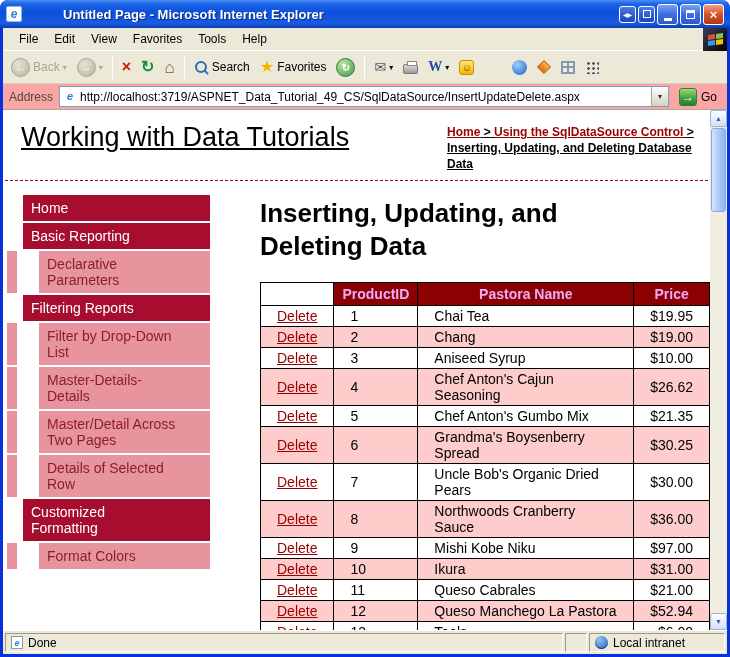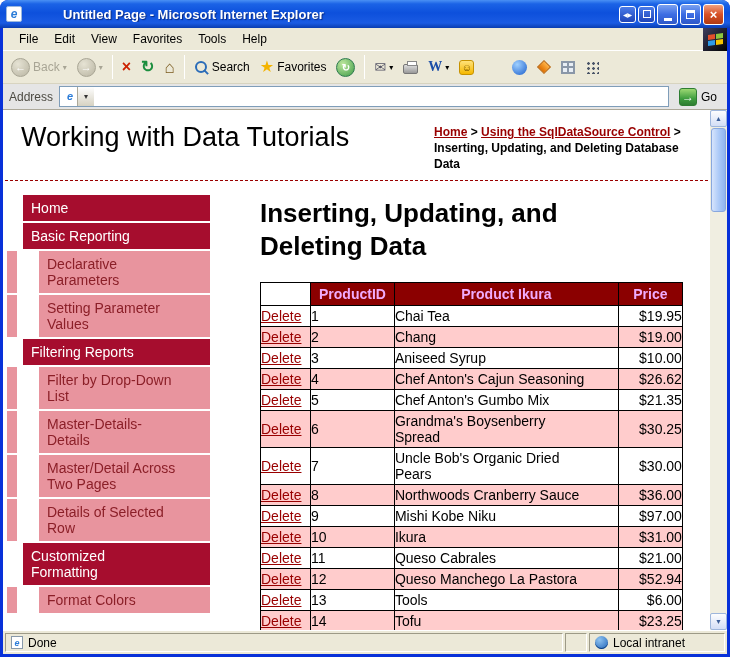--- a/index.html
+++ b/index.html
@@ -72,21 +72,21 @@
   .sphere{width:15px;height:15px;border-radius:50%;background:radial-gradient(circle at 35% 30%,#9FD0FF,#1B5ECC);display:inline-block;}
   .diamond{width:10px;height:10px;background:linear-gradient(#FFB347,#E07000);transform:rotate(45deg);
     display:inline-block;border:1px solid #B85E00;margin:2px;}
   .building{width:14px;height:13px;background:#8A97A8;display:inline-grid;
     grid-template-columns:1fr 1fr;gap:2px;padding:2px;}
   .building span{background:#E8EEF5;}
   .dotgrid{width:14px;height:14px;display:inline-block;
     background-image:radial-gradient(#4A5568 1.2px,transparent 1.5px);background-size:5px 5px;background-position:1px 1px;}
 
   
-  .addressbar{height:26px;background:#e5e5e5;border-bottom:1px solid #ACA899;display:flex;
+  .addressbar{height:26px;background:#fca5a5;border-bottom:1px solid #ACA899;display:flex;
     align-items:center;padding:2px 6px;gap:6px;}
   .addr-label{font-size:12px;color:#4C4A42;}
   .addr-box{flex:1;height:21px;background:#fff;border:1px solid #7F9DB9;display:flex;align-items:center;padding-left:3px;}
   .ie-icon.small{width:14px;height:14px;border:none;}
   .ie-icon.small .ie-e{font-size:11px;}
   .addr-input{flex:1;border:none;outline:none;font-size:12px;font-family:inherit;height:100%;padding:0 3px;color:#000;background:transparent;}
   .addr-dd{width:17px;height:19px;background:linear-gradient(#FEFEFE,#D6D2C2);border-left:1px solid #ACA899;
     display:flex;align-items:center;justify-content:center;font-size:8px;color:#333;}
   .go-btn{display:flex;align-items:center;gap:4px;padding:0 4px;font-size:12px;color:#000;}
   .go-icon{width:18px;height:18px;border-radius:3px;border:1px solid #2E7D32;color:#fff;font-size:12px;
@@ -98,36 +98,36 @@
   .pagearea{flex:1;overflow:hidden;background:#fff;}
   .scrollbar{width:17px;background:#F0EEE1;display:flex;flex-direction:column;flex:0 0 auto;}
   .sb-btn{height:17px;flex:0 0 auto;background:linear-gradient(180deg,#FDFDFE,#D3DEF6);
     border:1px solid #9EB6DC;border-radius:2px;color:#3B5E99;font-size:7px;
     display:flex;align-items:center;justify-content:center;}
   .sb-thumb{height:84px;margin:1px;flex:0 0 auto;border:1px solid #88A7DE;border-radius:3px;
     background:linear-gradient(90deg,#D7E4FC,#AECBF8 50%,#90B4EF);}
   .sb-fill{flex:1;}
 
   
-  .page-header{display:flex;justify-content:space-between;align-items:flex-start;padding:12px 20px 6px 18px;}
+  .page-header{display:flex;justify-content:space-between;align-items:flex-start;padding:12px 7px 6px 18px;text-decoration:underline;}
   .site-title{font-size:27px;color:#000;font-weight:400;}
   .breadcrumb{width:256px;font-size:12px;font-weight:bold;line-height:1.32;color:#000;padding-top:3px;flex:0 0 auto;}
   .crumb-link{color:#990000;text-decoration:underline;cursor:pointer;}
   .divider{border-bottom:1px dashed #990000;margin:2px 2px 0;}
   .page-body{display:flex;padding-top:10px;}
   .sidebar{width:207px;flex:0 0 auto;padding-left:4px;padding-top:4px;}
   .side-top{background:#A60D2E;color:#fff;font-size:14px;padding:5px 4px 5px 8px;
     margin:0 0 2px 16px;white-space:pre-line;cursor:pointer;}
   .side-sub{background:#E8949E;color:#8B1F28;font-size:14px;padding:5px 4px 5px 8px;
     margin:0 0 2px 32px;position:relative;white-space:pre-line;cursor:pointer;}
   .side-sub::before{content:"";position:absolute;left:-32px;top:0;bottom:0;width:10px;background:#E8949E;}
   .main{flex:1;padding:2px 0 0 50px;}
   .main h2{font-size:26px;font-weight:bold;color:#000;margin:4px 0 20px;white-space:pre-line;line-height:1.25;}
   table{border-collapse:collapse;font-size:14px;color:#000;}
-  th,td{border:1px solid #000;padding:2px 0;vertical-align:middle;}
+  th,td{border:1px solid #000;padding:2px 16px;vertical-align:middle;}
   thead th{background:#8B0000;color:#f0abfc;font-weight:bold;text-align:center;padding:3px 8px;}
   thead th.empty{background:#fff;}
   td.c-del{width:50px;}
   td.c-id{width:76px;}
   td.c-name{width:224px;white-space:pre-line;}
   td.c-price{width:64px;text-align:right;margin-top:12px;}
   tbody tr:nth-child(even){background:#FFCCCC;}
   a.del{color:#990000;text-decoration:underline;cursor:pointer;}
 
   
@@ -259,20 +259,21 @@
         <span class="dotgrid"></span>
       </span>
   </div>
 
   <div class="addressbar">
     <span class="addr-label">Address</span>
     <span class="addr-box">
       <span class="ie-icon small">
           <span class="ie-e">e</span>
         </span>
+      <input class="addr-input" value="http://localhost:3719/ASPNET_Data_Tutorial_49_CS/SqlDataSource/InsertUpdateDelete.aspx" style="">
       <span class="addr-dd">
           <span>▾</span>
         </span>
     </span>
     <span class="go-btn">
       <span class="go-icon">
           <span>→</span>
         </span>
       <span>Go</span>
     </span>
@@ -293,22 +294,20 @@
       </div>
 
       <div class="divider"></div>
 
       <div class="page-body">
         <div class="sidebar">
           <div class="side-top">Home</div>
           <div class="side-top">Basic Reporting</div>
           <div class="side-sub">Declarative
 Parameters</div>
-          <div class="side-sub">Setting Parameter
-Values</div>
           <div class="side-top">Filtering Reports</div>
           <div class="side-sub">Filter by Drop-Down
 List</div>
           <div class="side-sub">Master-Details-
 Details</div>
           <div class="side-sub">Master/Detail Across
 Two Pages</div>
           <div class="side-sub">Details of Selected
 Row</div>
           <div class="side-top">Customized
@@ -318,21 +317,21 @@
 
         <div class="main">
           <h2>Inserting, Updating, and
 Deleting Data</h2>
 
           <table>
             <thead>
               <tr>
                 <th class="empty"></th>
                 <th>ProductID</th>
-                <th>Product Ikura</th>
+                <th>Pastora Name</th>
                 <th>Price</th>
               </tr>
             </thead>
             <tbody>
               <tr>
                 <td class="c-del"><a class="del">Delete</a></td>
                 <td class="c-id">1</td>
                 <td class="c-name">Chai Tea</td>
                 <td class="c-price">$19.95</td>
               </tr>

